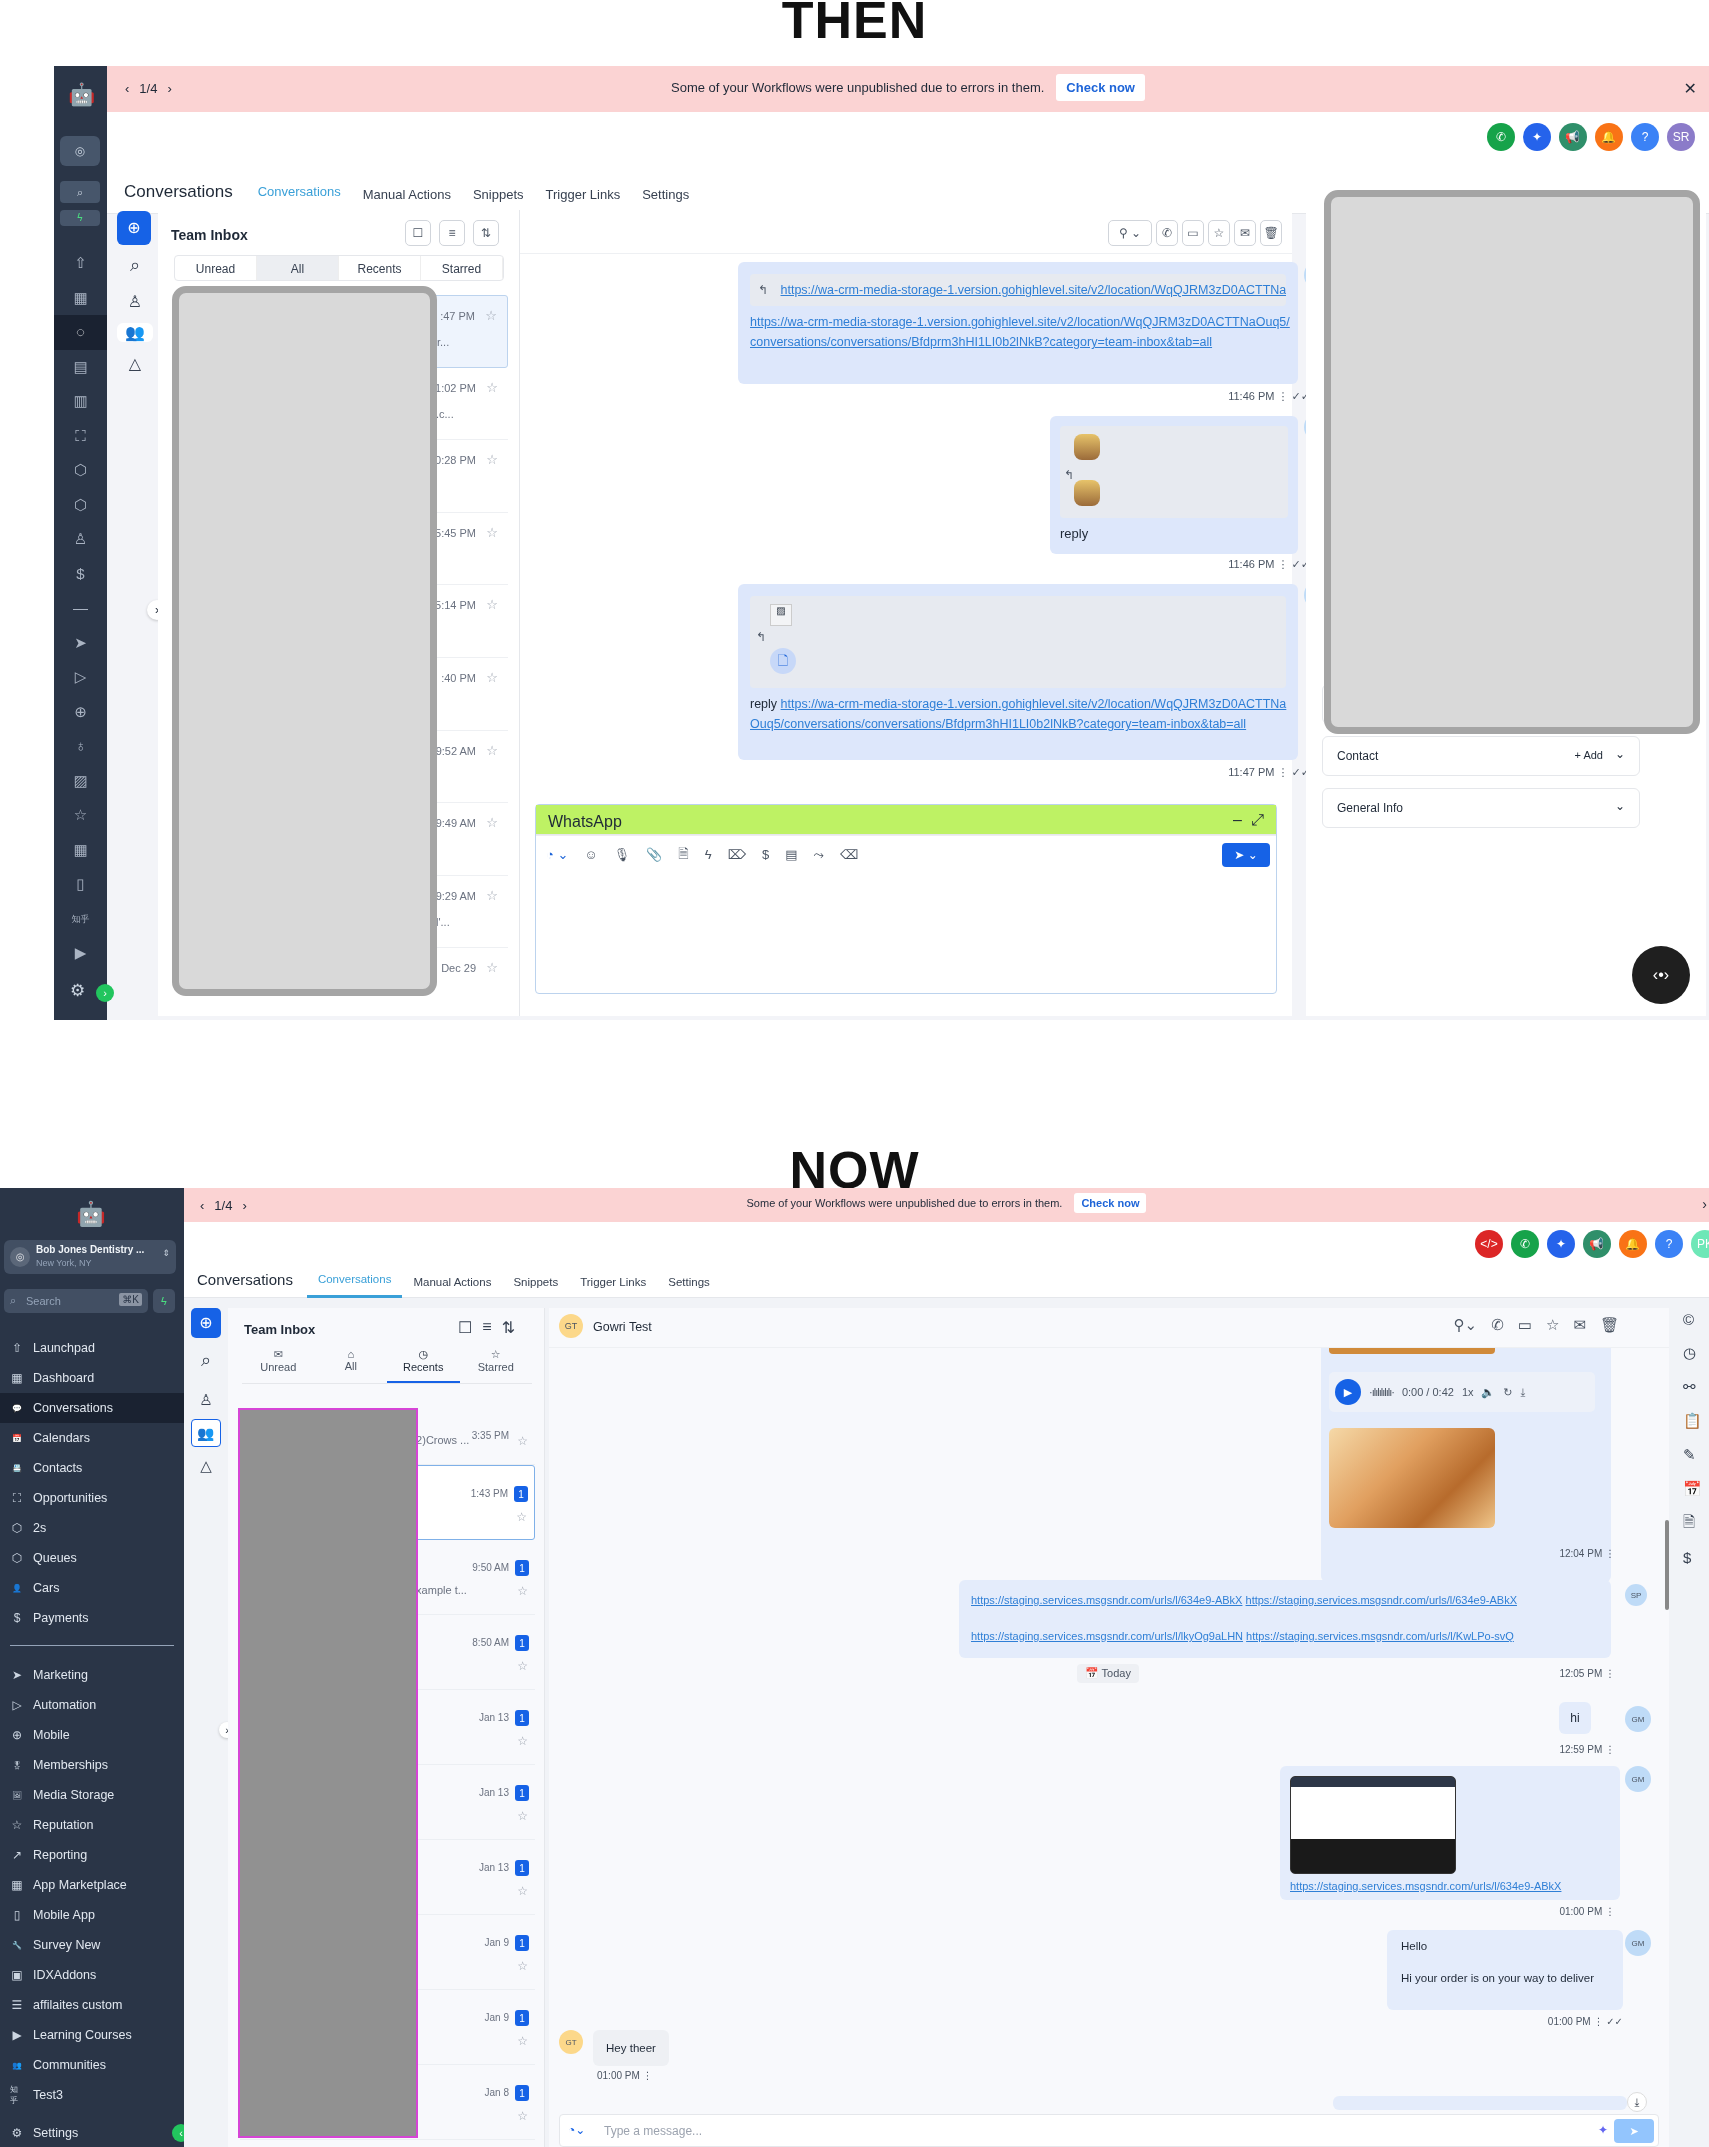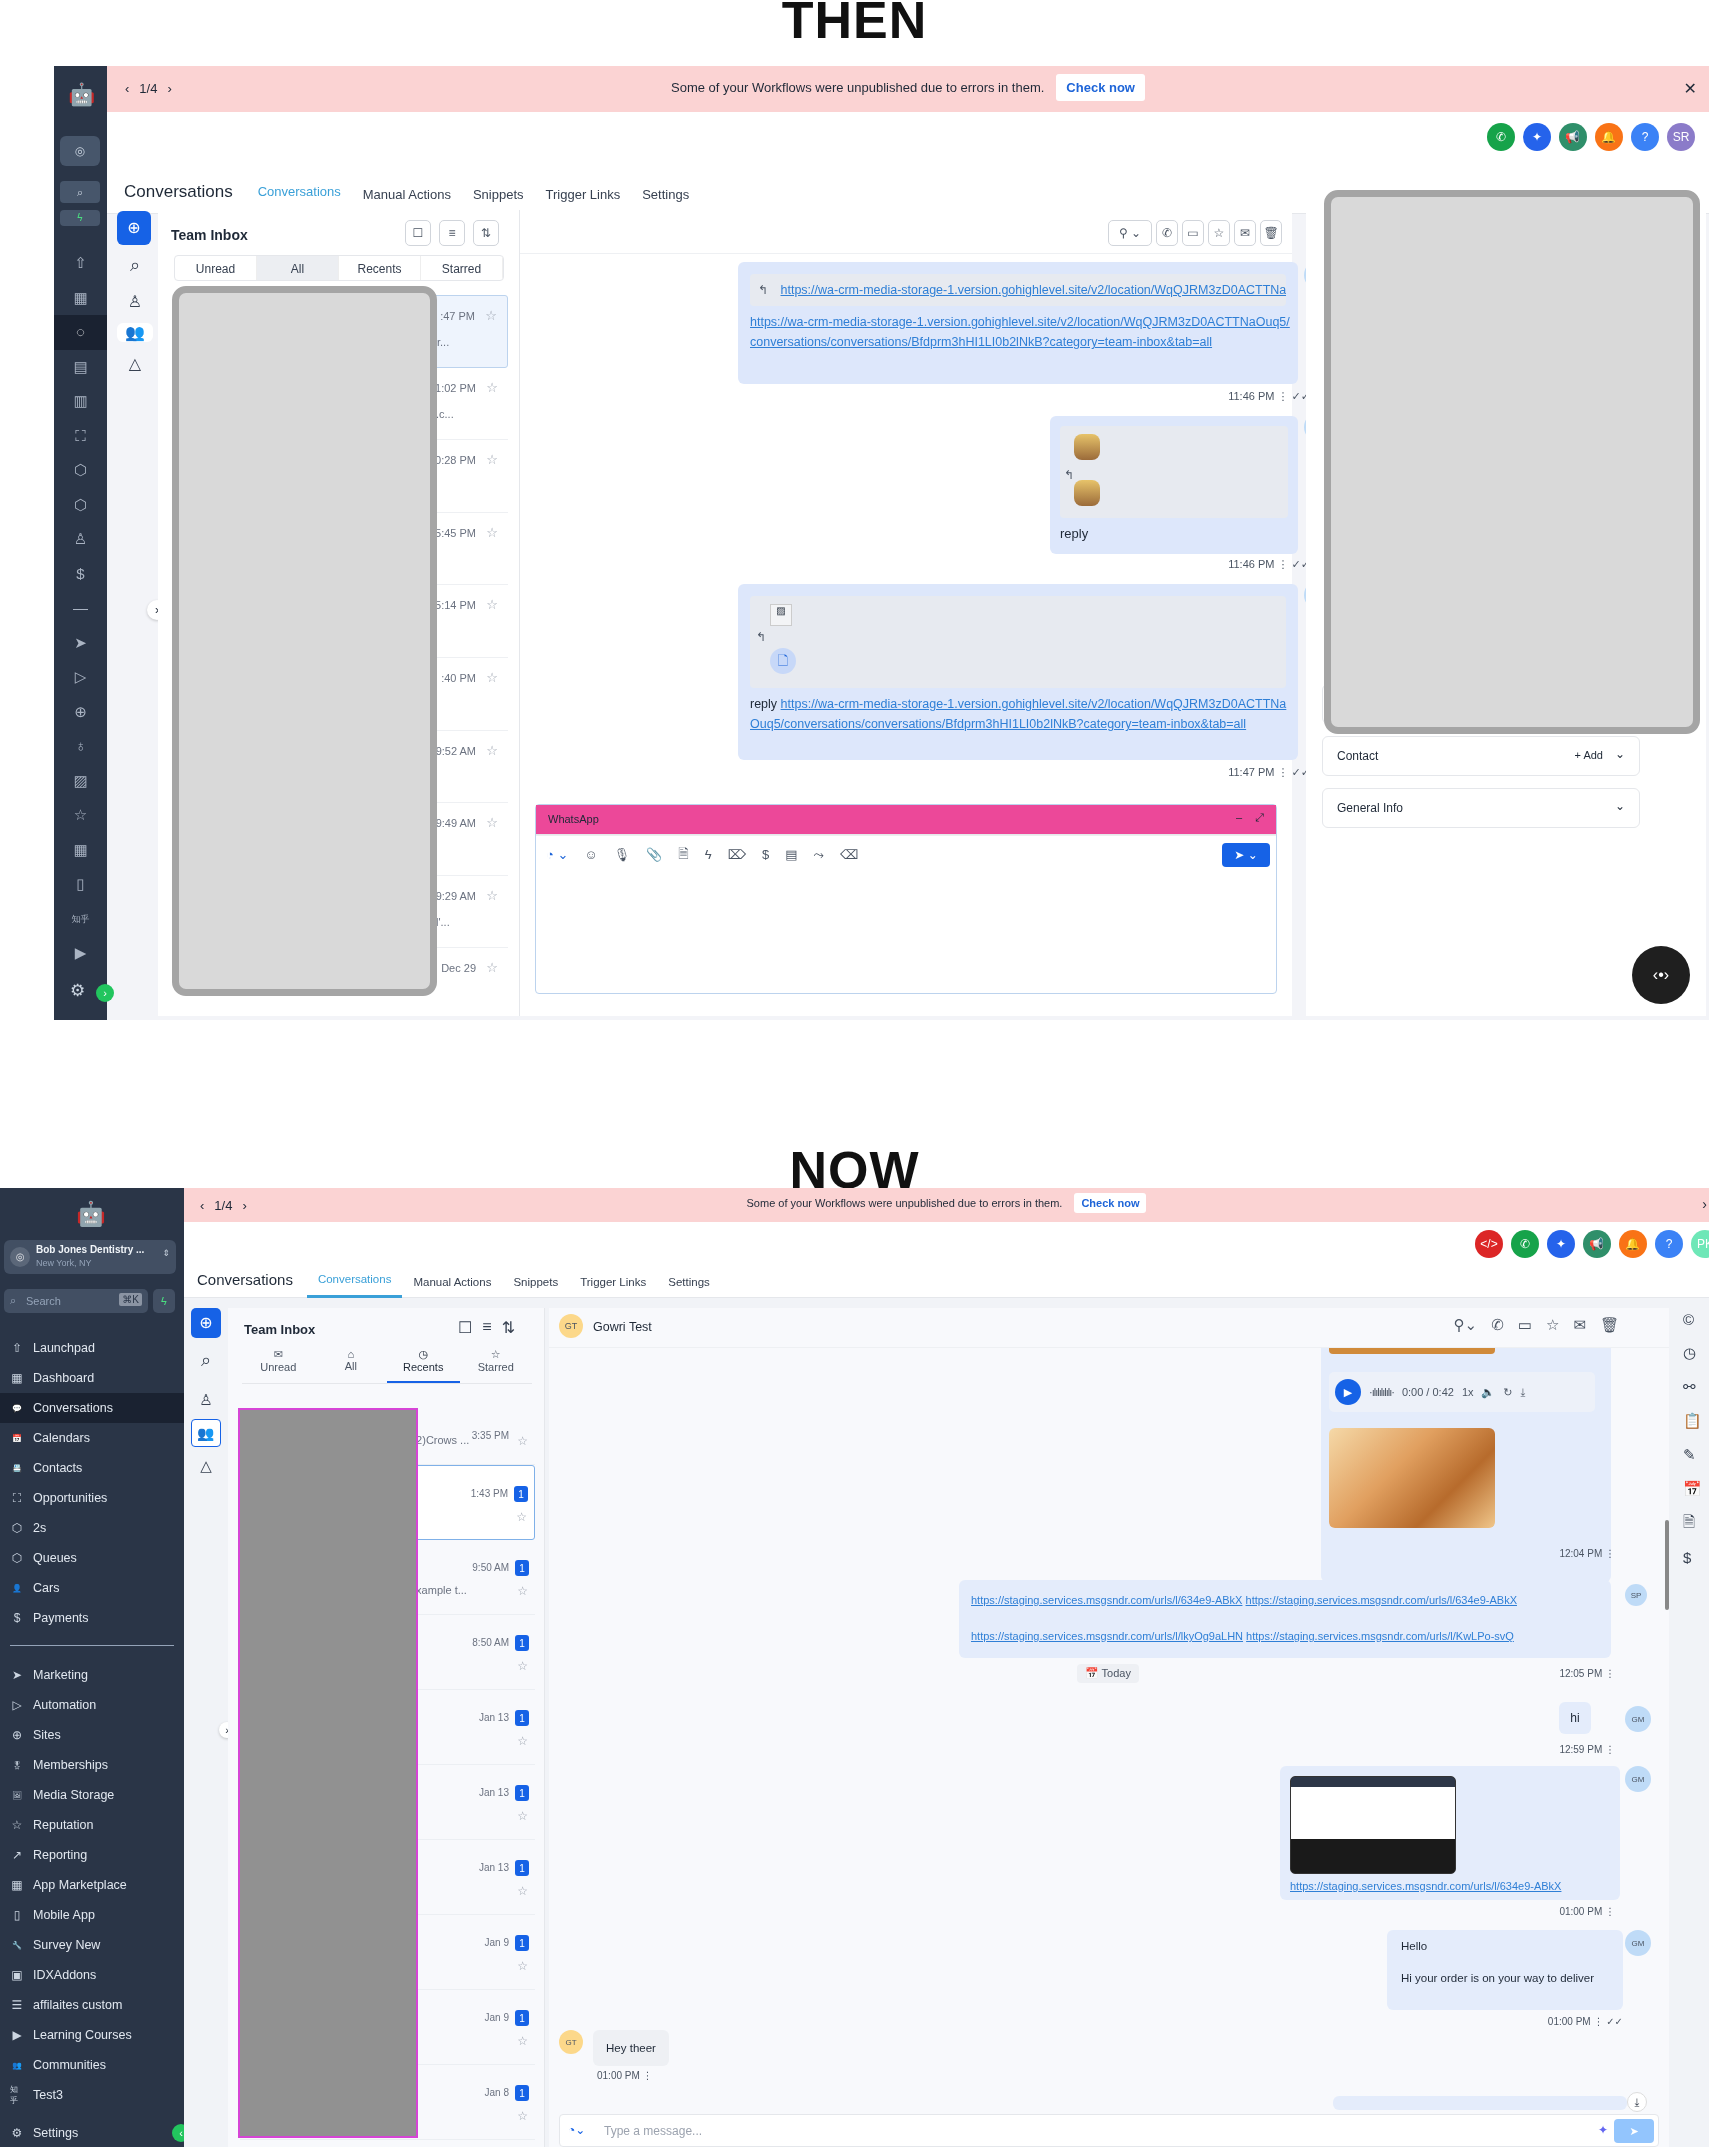--- a/index.html
+++ b/index.html
@@ -227,21 +227,21 @@
       </div>
       <div style="font-size:12.5px;margin-top:6px;width:540px;word-break:break-all;line-height:20px">
         <span>reply</span>
         <span class="link">https://wa-crm-media-storage-1.version.gohighlevel.site/v2/location/WqQJRM3zD0ACTTNaOuq5/conversations/conversations/Bfdprm3hHI1LI0b2lNkB?category=team-inbox&amp;tab=all</span>
       </div>
     </div>
     <div class="abs avatar" style="left:784px;top:370px;width:30px;height:30px;background:#bfdbf7">SR</div>
     <div class="abs meta" style="left:700px;top:556px;width:90px;text-align:right"><span>11:47 PM</span> ⋮ ✓✓</div>
 
     <div class="abs" style="left:15px;top:594px;width:742px;height:190px;border:1px solid #bcd3ee;border-radius:4px;background:#fff">
-      <div style="height:30px;background:#ec4899;border-bottom:1px solid #e5e7eb;padding:8px 12px;font-size:11px;position:relative">
+      <div style="height:30px;background:#bef264;border-bottom:1px solid #e5e7eb;padding:8px 12px;font-size:16px;position:relative">
         <span>WhatsApp</span>
         <span style="position:absolute;right:34px;top:6px">–</span>
         <span style="position:absolute;right:12px;top:6px">⤢</span>
       </div>
       <div style="height:38px;border-top:1px solid #eee;display:flex;align-items:center;gap:16px;padding-left:10px;font-size:13px;color:#4b5563;position:relative">
         <span style="color:#1d64d8">◔ ⌄</span>
         <span>☺</span>
         <span>🎙</span>
         <span>📎</span>
         <span>🗎</span>
@@ -341,21 +341,21 @@
       <div class="nav-item">
         <span class="nav-ico">➤</span>
         <span>Marketing</span>
       </div>
       <div class="nav-item">
         <span class="nav-ico">▷</span>
         <span>Automation</span>
       </div>
       <div class="nav-item">
         <span class="nav-ico">⊕</span>
-        <span>Sites</span>
+        <span>Mobile</span>
       </div>
       <div class="nav-item">
         <span class="nav-ico" style="font-size: 8px;">🎖</span>
         <span>Memberships</span>
       </div>
       <div class="nav-item">
         <span class="nav-ico" style="font-size: 8px;">🖼</span>
         <span>Media Storage</span>
       </div>
       <div class="nav-item">

